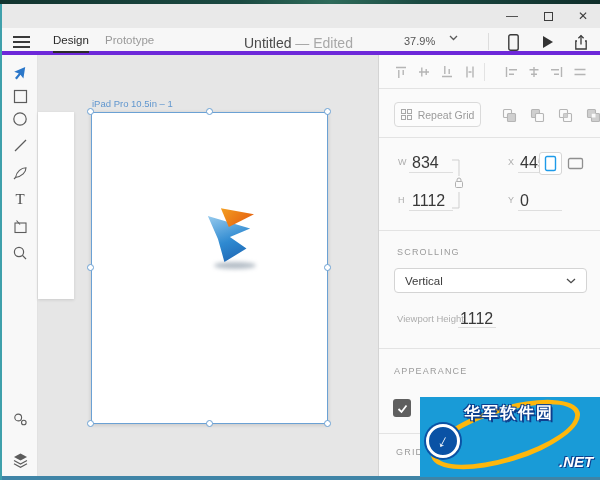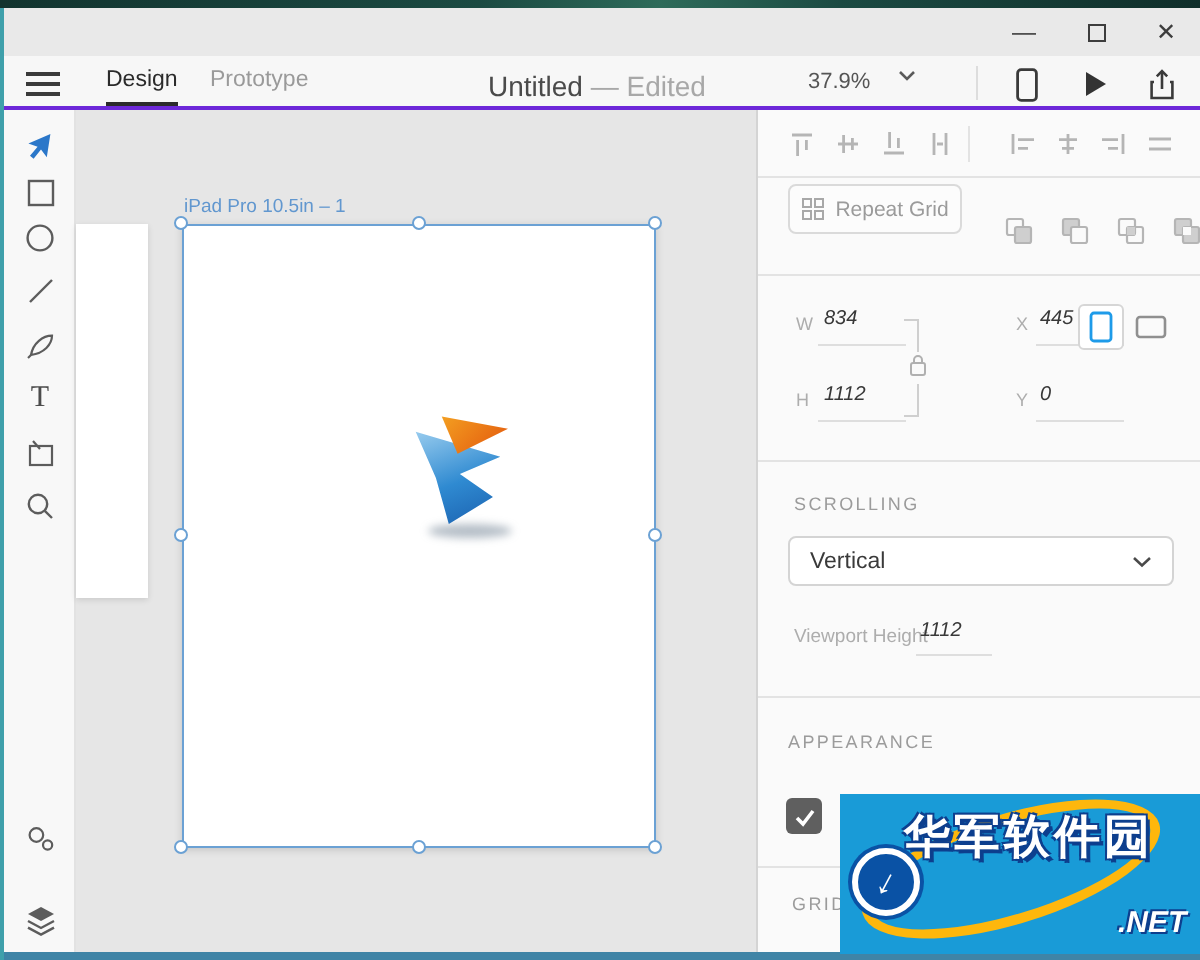--- a/index.html
+++ b/index.html
@@ -13,21 +13,21 @@
   .frame-left { position:absolute; left:0; top:4px; width:2px; height:476px; background:#3fa0ab; }
   .frame-bottom { position:absolute; left:0; top:476px; width:600px; height:4px; background:#3f84a6; }
 
   
   .titlebar { position:absolute; left:2px; top:4px; width:598px; height:24px; background:#e9e9e9; }
   .win-btn { position:absolute; top:0; width:30px; height:24px; display:flex; align-items:center; justify-content:center;
     color:#3d3d3d; font-size:12px; cursor:default; }
   .max-box { width:9px; height:9px; border:1px solid #3d3d3d; display:inline-block; }
 
   
-  .appbar { position:absolute; left:2px; top:28px; width:598px; height:27px; background:#f7f7f7; border-bottom:2px solid #6d28d9; }
+  .appbar { position:absolute; left:2px; top:28px; width:598px; height:27px; background:#f7f7f7; border-bottom:4px solid #6d28d9; }
   .hamburger { position:absolute; left:11px; top:8px; width:17px; height:12px; display:flex; flex-direction:column; justify-content:space-between; }
   .hamburger div { height:1.6px; background:#3a3a3a; }
   .tab { position:absolute; top:6px; font-size:11.5px; color:#9a9a9a; }
   .tab.active { color:#2b2b2b; }
   .tab.active::after { content:""; position:absolute; left:0; right:0; bottom:-7px; height:2px; background:#2b2b2b; }
   .doc-title { position:absolute; left:242px; top:7px; font-size:14px; color:#4a4a4a; }
   .doc-title .sep, .doc-title .status { color:#a8a8a8; }
   .zoom-ctl { position:absolute; left:402px; top:7px; font-size:11px; color:#555; display:flex; gap:14px; }
   .vdiv { position:absolute; left:486px; top:5px; width:1px; height:17px; background:#ddd; }
   .hdr-icon { position:absolute; top:5px; width:24px; height:18px; display:flex; align-items:center; justify-content:center; }
@@ -45,25 +45,25 @@
     border:1px solid #6ba1d4; box-shadow:0 1px 4px rgba(0,0,0,.15); }
   .artboard-label { position:absolute; left:54px; top:43px; font-size:9.5px; color:#6197cf; white-space:nowrap; }
   .handle { position:absolute; width:7px; height:7px; border-radius:50%; background:#fff; border:1px solid #6ba1d4; }
 
   
   .inspector { position:absolute; left:378px; top:55px; width:222px; height:421px; background:#fafafa; border-left:1px solid #d4d4d4; }
   .insp-div { position:absolute; left:0; width:222px; height:1px; background:#e3e3e3; }
   .icon-btn { display:flex; align-items:center; justify-content:center; width:18px; height:18px; }
   .align-row { position:absolute; left:13px; top:8px; display:flex; gap:5px; align-items:center; }
   .align-row .gap { width:13px; }
-  .repeat-btn { position:absolute; left:15px; top:37px; width:87px; height:25px; border:1px solid #dadada; border-radius:4px;
+  .repeat-btn { position:absolute; left:15px; top:47px; width:87px; height:25px; border:1px solid #dadada; border-radius:4px;
     background:#fcfcfc; display:flex; align-items:center; justify-content:center; gap:6px; font-size:10.5px; color:#9b9b9b; }
   .bool-row { position:absolute; left:121px; top:51px; display:flex; gap:10px; }
   .fld-label { position:absolute; font-size:9px; color:#adadad; }
-  .fld-value { position:absolute; font-size:10px; color:#383838;font-style:italic; }
+  .fld-value { position:absolute; font-size:16px; color:#383838; }
   .fld-line { position:absolute; height:1px; background:#dedede; }
   .sec-label { position:absolute; font-size:9px; color:#9b9b9b; letter-spacing:1.2px; }
   .dropdown { position:absolute; left:15px; top:213px; width:193px; height:25px; background:#fff; border:1px solid #d4d4d4;
     border-radius:4px; display:flex; align-items:center; padding:0 10px; font-size:11.5px; color:#3a3a3a; }
   .dropdown svg { margin-left:auto; }
   .orient-btn { position:absolute; top:97px; width:23px; height:23px; display:flex; align-items:center; justify-content:center; }
   .orient-btn.selected { background:#fff; border:1px solid #d6d6d6; border-radius:3px; }
   .checkbox { position:absolute; left:14px; top:344px; width:18px; height:18px; background:#5f5f5f; border-radius:3px;
     display:flex; align-items:center; justify-content:center; }
 
@@ -78,21 +78,21 @@
   .wm-shadow { position:absolute; left:8px; top:56px; width:42px; height:7px; border-radius:50%;
     background:rgba(90,110,130,.45); filter:blur(2px); }
   .wm-title { position:absolute; left:55px; top:6px; font-size:27px; font-weight:bold; color:#f08200; letter-spacing:1px; white-space:nowrap;
     text-shadow:-1px -1px 0 #fff,1px -1px 0 #fff,-1px 1px 0 #fff,1px 1px 0 #fff,2px 3px 3px rgba(0,0,0,.35); }
   .wm-url { position:absolute; left:59px; top:40px; font-size:16px; font-weight:bold; white-space:nowrap; }
   .wm-url .lt { color:#f4f8fc; text-shadow:-1px -1px 0 #8fb4d6,1px -1px 0 #8fb4d6,-1px 1px 0 #8fb4d6,1px 1px 0 #8fb4d6,2px 2px 2px rgba(0,0,0,.25); }
   .wm-url .or { color:#f08200; text-shadow:-1px -1px 0 #fff,1px -1px 0 #fff,-1px 1px 0 #fff,1px 1px 0 #fff,2px 2px 2px rgba(0,0,0,.25); }
 
   .wm-corner { position:absolute; left:420px; top:397px; width:180px; height:80px; background:#199bd7; overflow:hidden; z-index:60; pointer-events:none; }
   .wm-ellipse { position:absolute; left:8px; top:10px; width:155px; height:55px; border:5px solid #feb70c; border-radius:50%; transform:rotate(-17deg); }
-  .wm-site { position:absolute; left:32px; top:6px; font-size:23px; font-weight:bold; color:#fff; letter-spacing:2px; white-space:nowrap;
+  .wm-site { position:absolute; left:44px; top:6px; font-size:16px; font-weight:bold; color:#fff; letter-spacing:2px; white-space:nowrap;
     text-shadow:-1px -1px 0 #0d3f8e,1px -1px 0 #0d3f8e,-1px 1px 0 #0d3f8e,1px 1px 0 #0d3f8e,2px 2px 0 #0d3f8e; }
   .wm-o { position:absolute; left:6px; top:27px; width:34px; height:34px; border-radius:50%; background:#0a52a5; border:3px solid #fff;
     box-shadow:0 0 0 2px #0a52a5; display:flex; align-items:center; justify-content:center; }
   .wm-o span { color:#fff; font-size:18px; font-weight:bold; transform:rotate(28deg); line-height:1; }
   .wm-brand { position:absolute; left:42px; top:31px; font-size:22px; font-weight:bold; font-style:italic; color:#fff; white-space:nowrap;
     text-shadow:-1px -1px 0 #0d3f8e,1px -1px 0 #0d3f8e,-1px 1px 0 #0d3f8e,1px 1px 0 #0d3f8e,2px 3px 0 #0d3f8e; }
   .wm-net { position:absolute; left:139px; top:56px; font-size:15px; font-weight:bold; font-style:italic; color:#fff;
     text-shadow:1px 1px 0 #0d3f8e,-1px -1px 0 #0d3f8e; }
 </style>
 </head>

